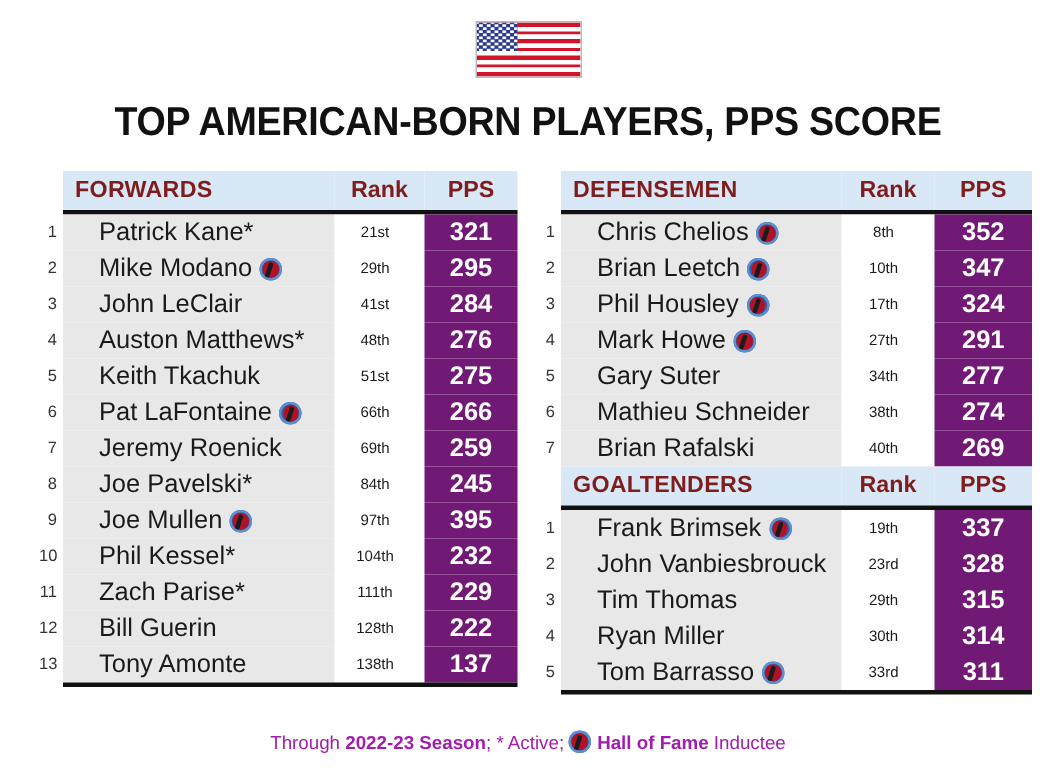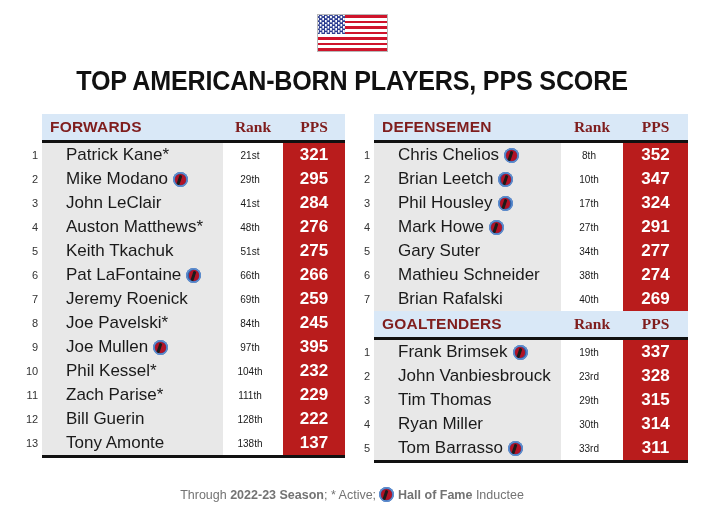--- a/index.html
+++ b/index.html
@@ -38,49 +38,49 @@
   .col-num{width:16px;}
   .col-name{}
   .col-rank{width:60px;}
   .col-pps{width:62px;}
   .right .col-rank{width:62px;}
   .right .col-pps{width:65px;}
 
   tr.hdr td{background:#d9e8f7;height:26px;font-weight:bold;font-size:15.5px;color:#7f1d1d;}
   tr.hdr td.num{background:#ffffff;}
   tr.hdr td.sect{padding-left:8px;letter-spacing:0.2px;}
-  tr.hdr td.rank,tr.hdr td.pps{text-align:center;font-family:Liberation Serif, serif;}
+  tr.hdr td.rank,tr.hdr td.pps{text-align:center;}
   tr.hdr-rule td{height:3px;background:#ffffff;padding:0;}
   tr.hdr-rule td.bar{background:#111111;}
 
   tr.row{height:24px;}
   tr.row td.num{background:#ffffff;text-align:right;padding-right:4px;font-size:11px;color:#333;}
   tr.row td.name{background:#e8e8e8;padding-left:24px;font-size:17px;white-space:nowrap;}
   tr.row td.rank{background:#ffffff;text-align:center;font-size:10px;padding-right:6px;}
-  tr.row td.pps{background:#b91c1c;color:#ffffff;text-align:center;font-size:17px;font-weight:bold;}
+  tr.row td.pps{background:#701a75;color:#ffffff;text-align:center;font-size:17px;font-weight:bold;}
 
   tr.botrule td{height:3px;background:#ffffff;padding:0;}
   tr.botrule td.bar{background:#111111;}
 
   .hof{
     display:inline-block;width:15px;height:15px;border-radius:50%;
     background:#2f5fa8;position:relative;vertical-align:-3px;margin-left:5px;
     box-shadow:inset 0 0 0 1.5px #5f8fd0;
   }
   .hof::before{
     content:"";position:absolute;left:2.2px;top:2.2px;width:10.6px;height:10.6px;
     border-radius:50%;background:#b11226;
   }
   .hof::after{
     content:"";position:absolute;left:5.2px;top:2.6px;width:3px;height:9.6px;
     background:#1b1b1b;transform:rotate(18deg);border-radius:1px;
   }
 
   .footer{
-    position:absolute;left:0;right:0;top:487px;text-align:center;font-size:12.5px;color:#737373;
+    position:absolute;left:0;right:0;top:487px;text-align:center;font-size:12.5px;color:#a21caf;
   }
   .footer b{font-weight:bold;}
   .footer .hof{margin:0 4px 0 3px;vertical-align:-3px;}
 </style>
 </head>
 <body>
 
 <div class="flag-wrap">
   <div class="flag">
     <div class="stripes">

